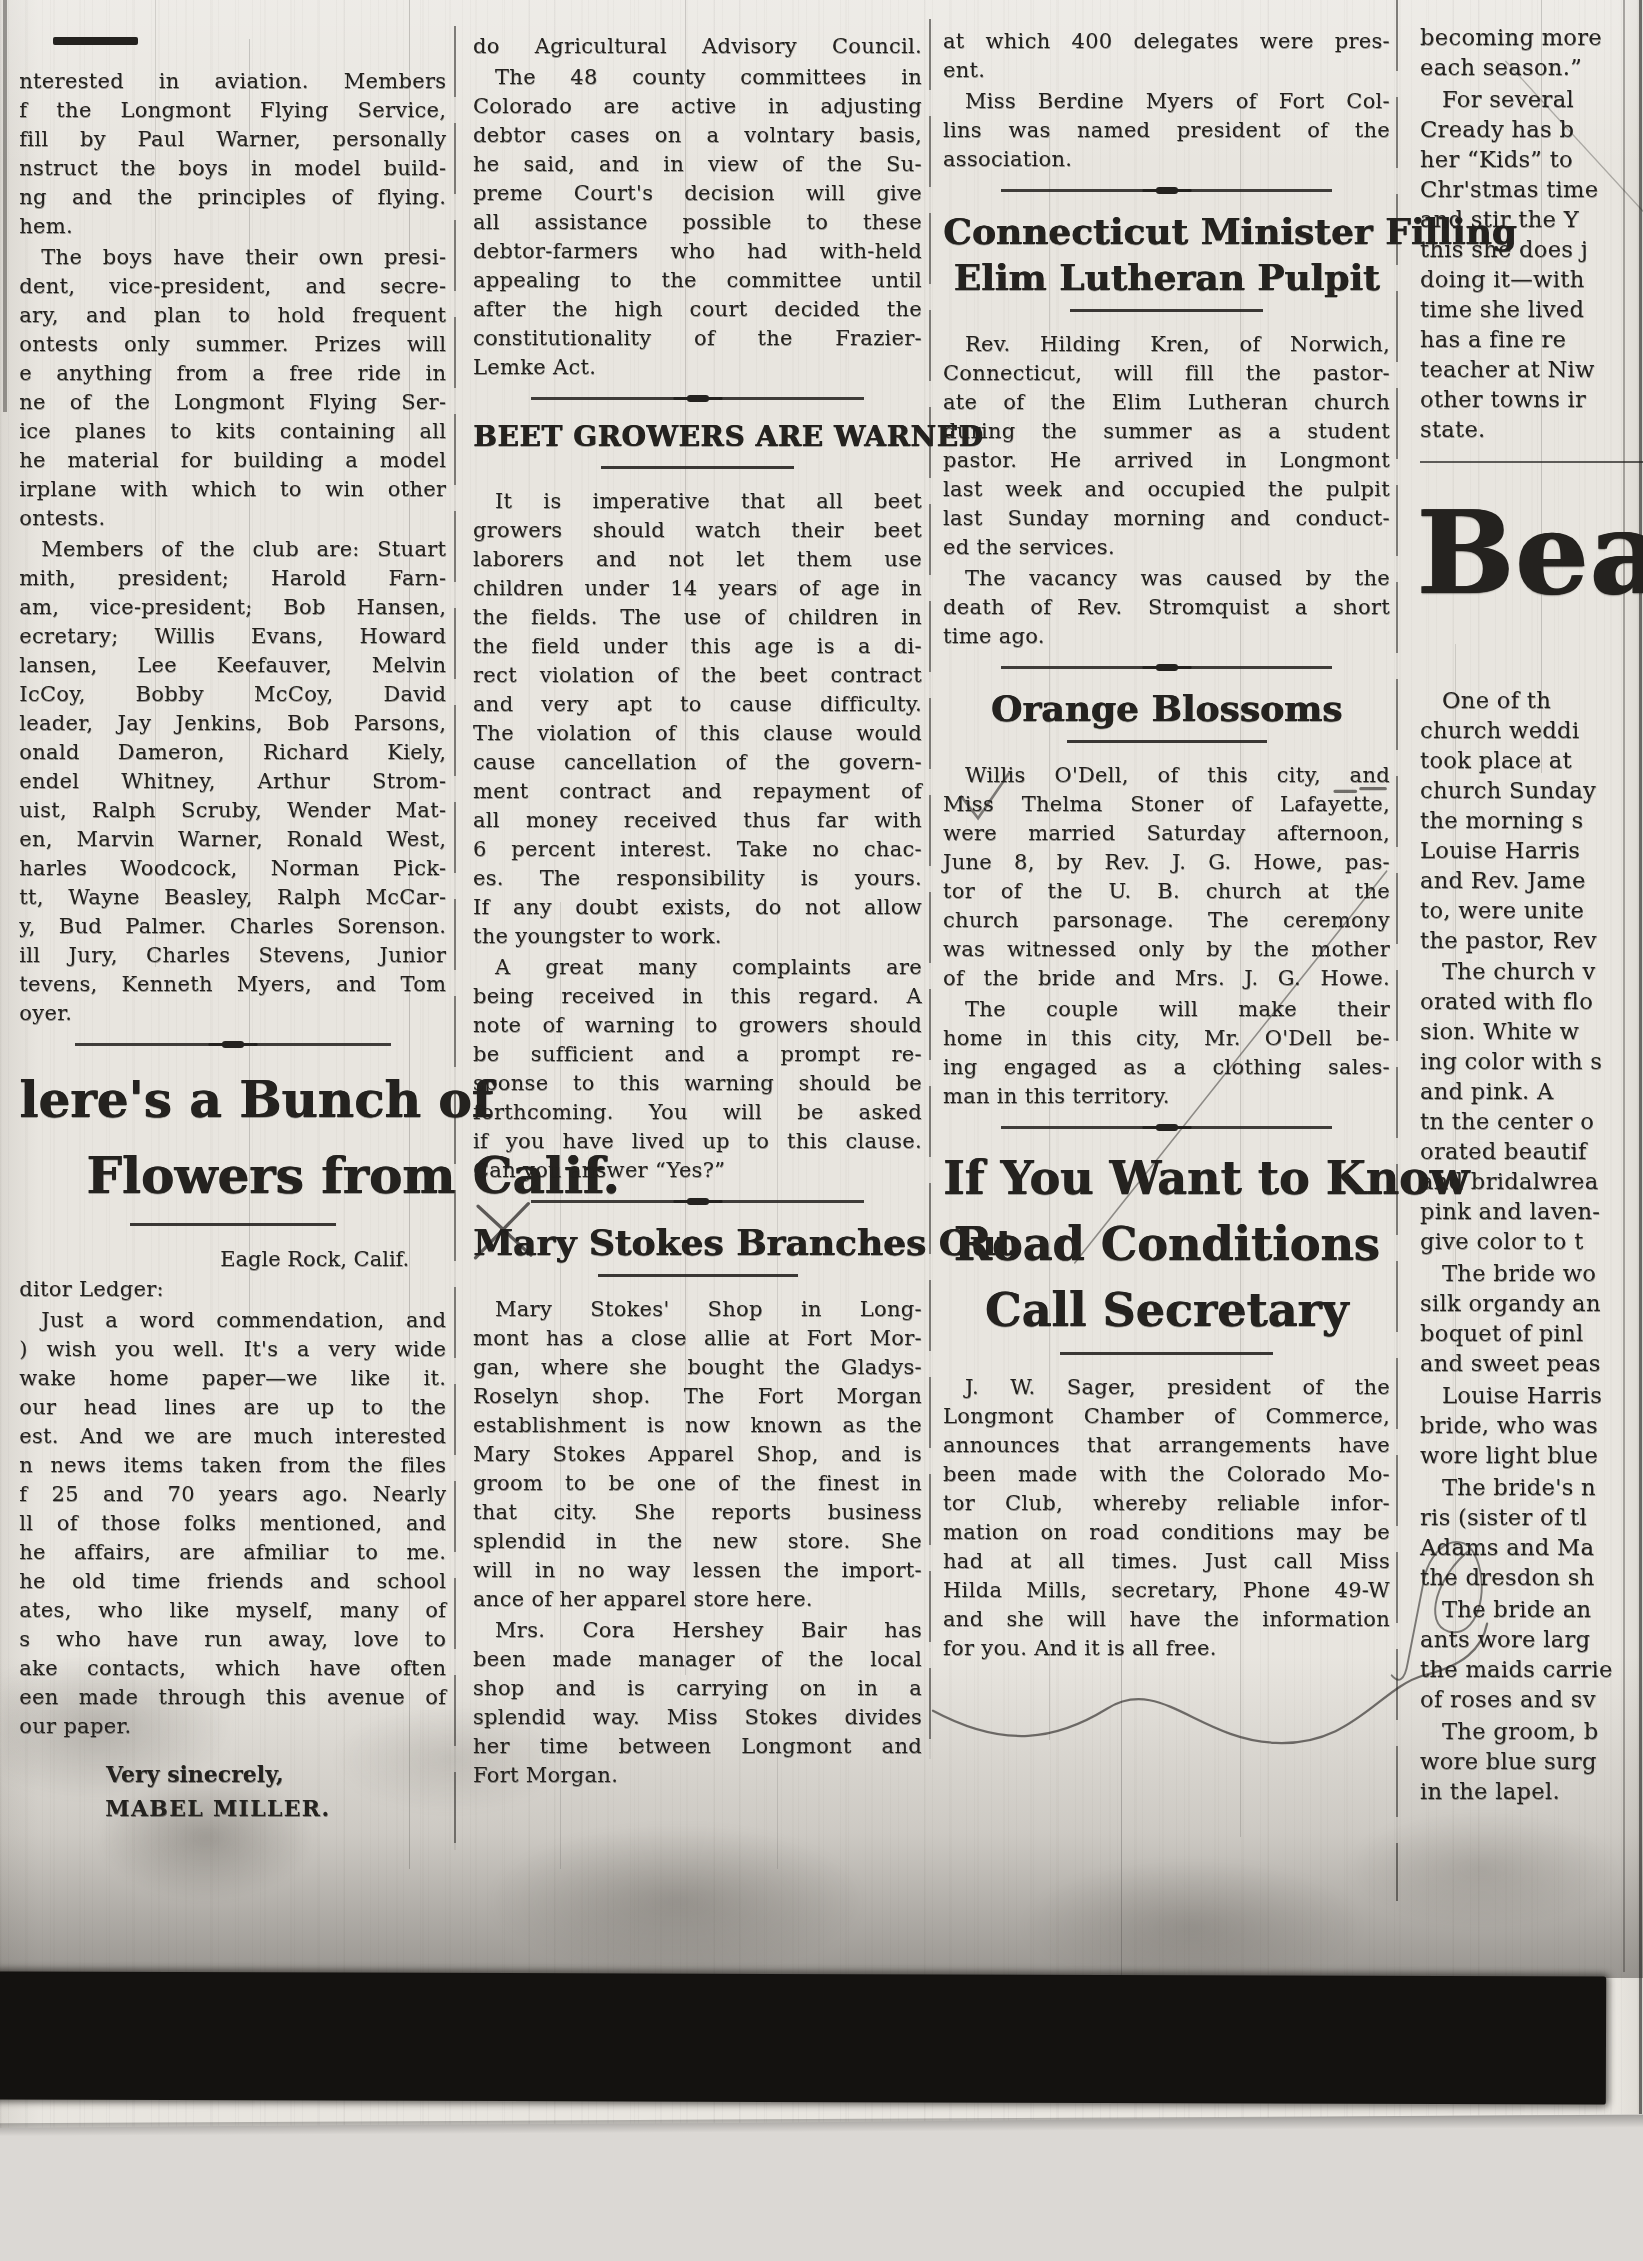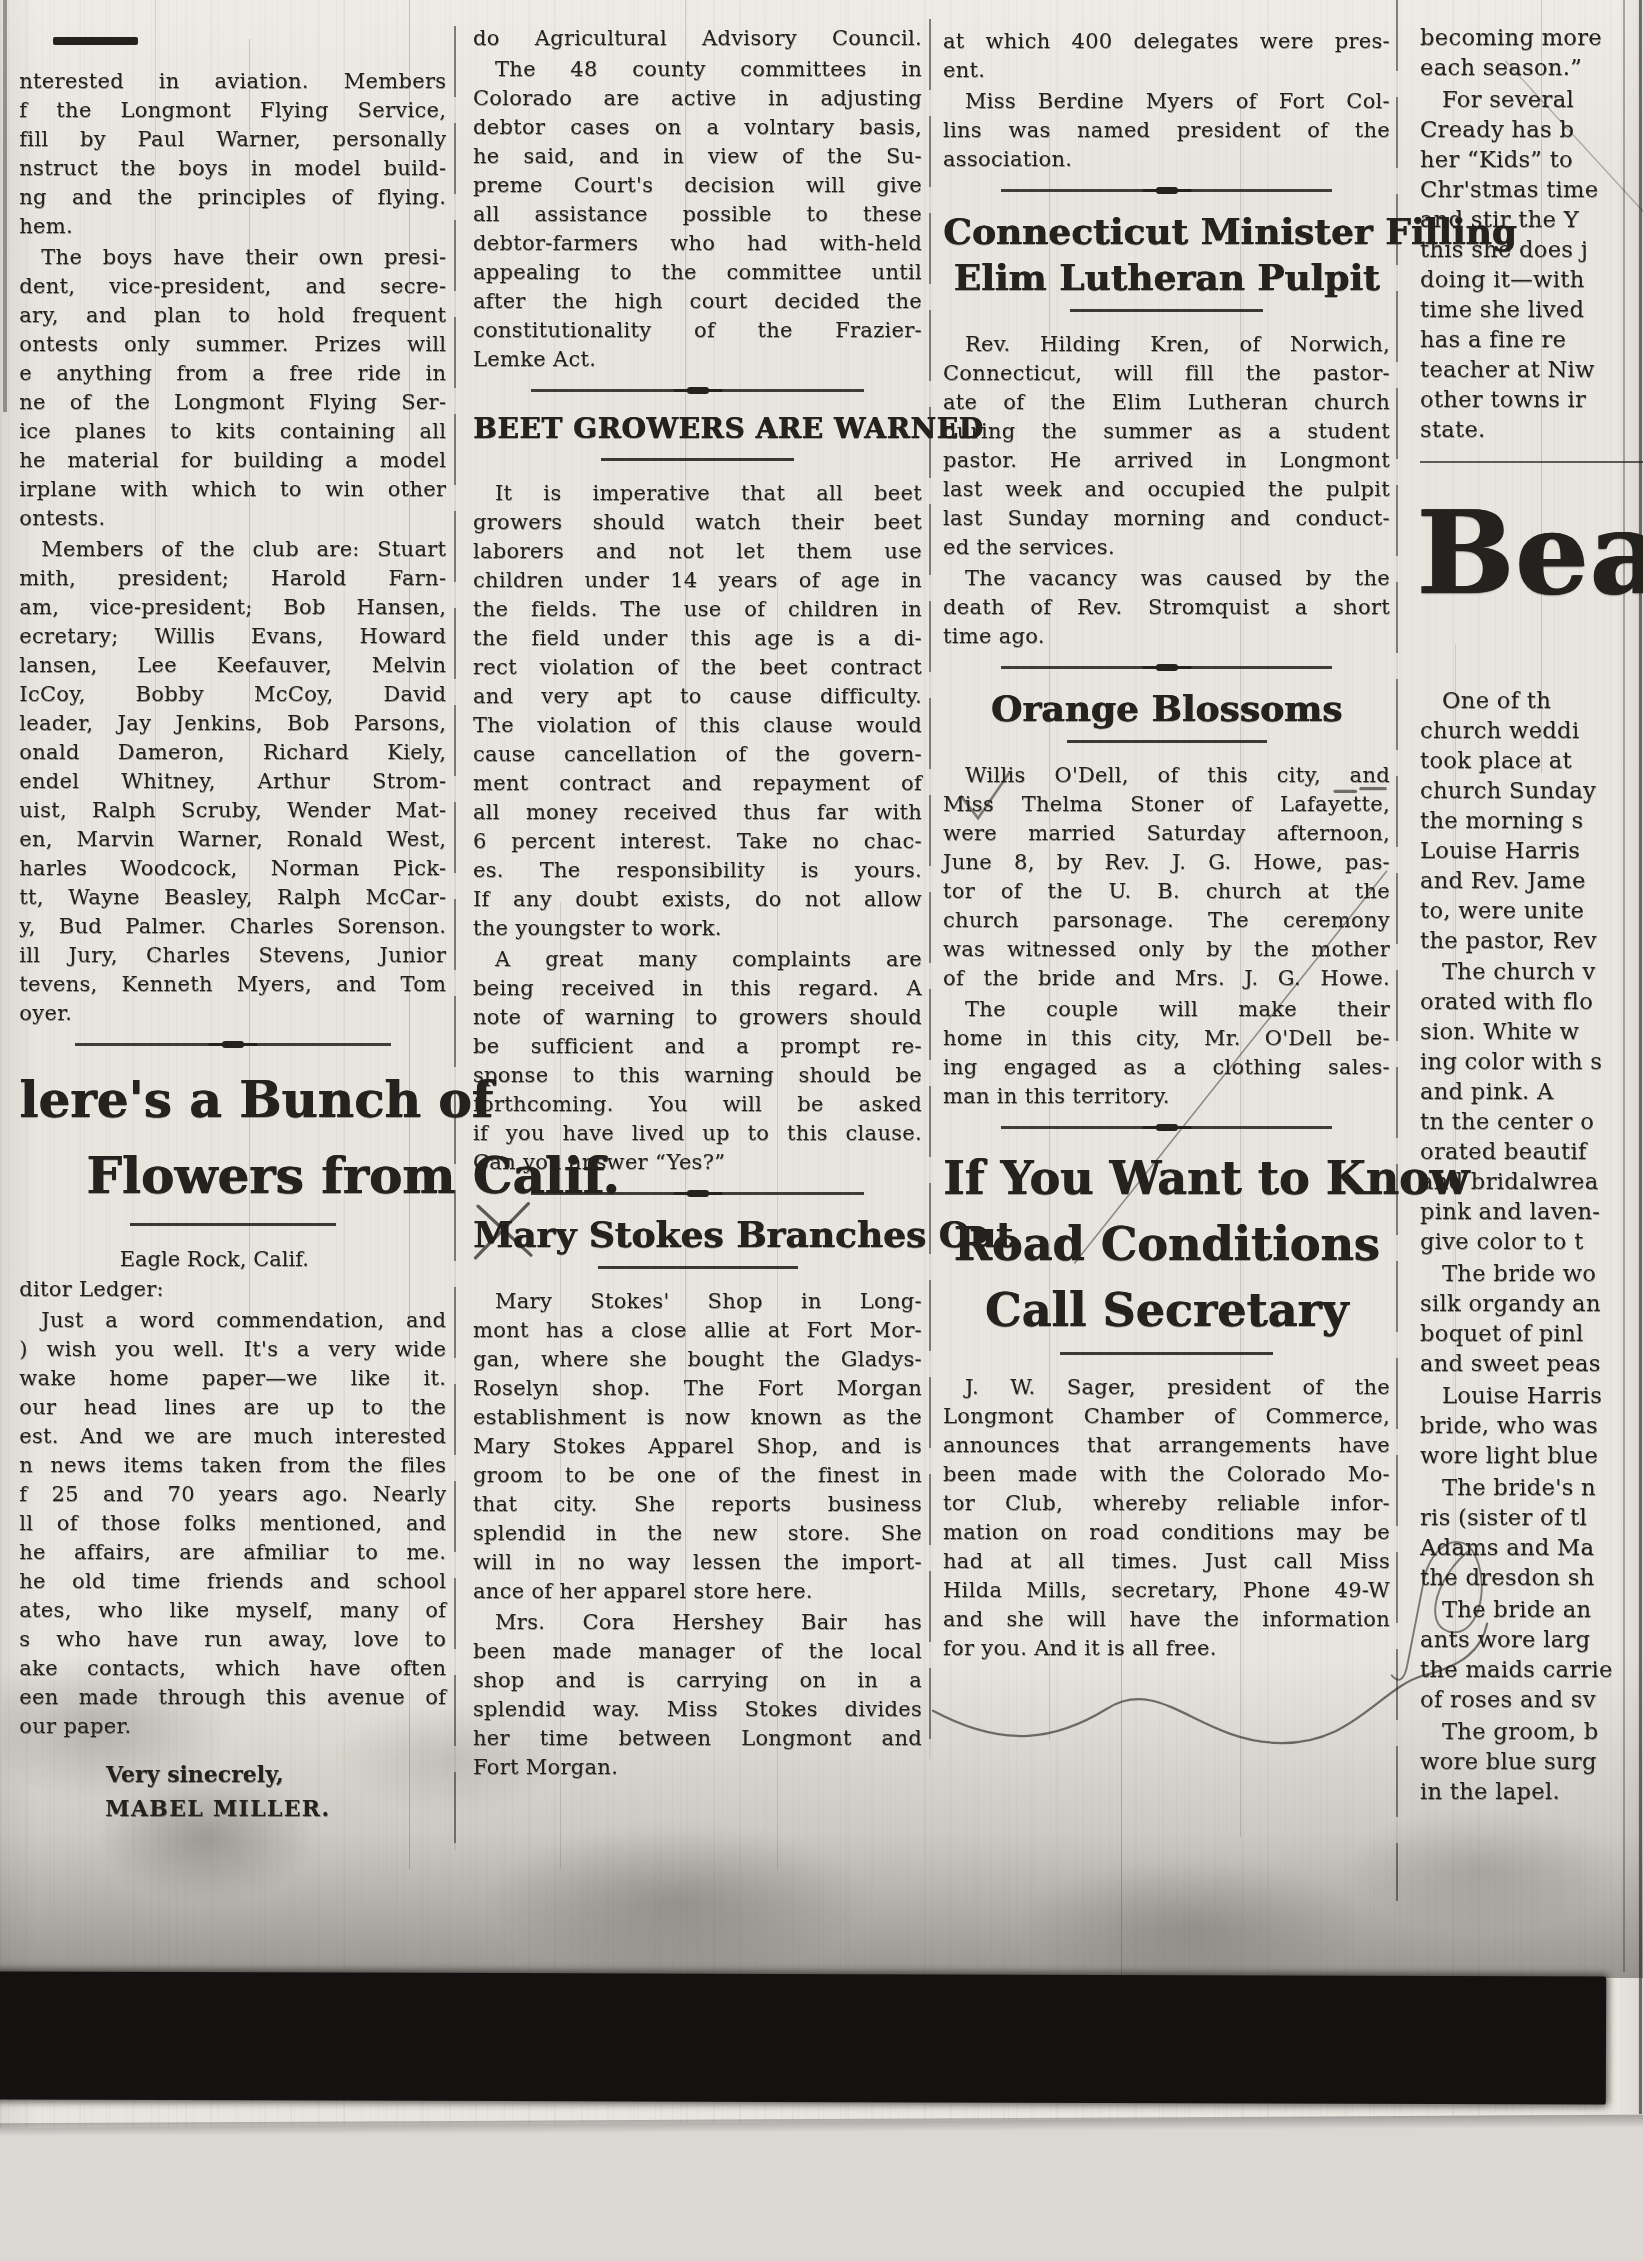--- a/index.html
+++ b/index.html
@@ -46,21 +46,21 @@
   .sE{left:685px;top:0;height:1675px;opacity:.18}
   .sF{left:777px;top:580px;height:1289px;opacity:.13}
   .sG{left:1049px;top:129px;height:1611px;opacity:.16}
   .sH{left:1121px;top:1482px;height:516px;opacity:.25}
   .sI{left:1240px;top:97px;height:1740px;opacity:.17}
   .sJ{left:1455px;top:644px;height:1031px;opacity:.15}
   .sK{left:1541px;top:0;height:773px;opacity:.20}
   
   .col{position:absolute;color:#24221f;}
   #c1{left:19.3px;top:28px;width:427px;}
-  #c2{left:473px;top:24px;width:449px;}
+  #c2{left:473px;top:32px;width:449px;}
   #c3{left:943px;top:27px;width:447px;}
   #c4{left:1420px;top:22px;width:258px;}
   .ln{font-size:21px;line-height:29px;letter-spacing:0.3px;
       text-align:justify;text-align-last:justify;
       text-shadow:0.4px 0.6px 0.4px rgba(30,28,26,.42);}
   .ln.last{text-align-last:left;}
   .p{margin:0 0 1.9px 0;}
   .p.ind .ln:first-child{text-indent:22px;}
   #c4 .ln{font-size:22.6px;line-height:30px;text-align:left;text-align-last:left;white-space:nowrap;}
   
@@ -74,21 +74,21 @@
   
   .h{font-weight:bold;text-shadow:0.8px 0 0 currentColor,0.3px 0.6px 0.6px rgba(30,28,26,.35);}
   .h .hl{white-space:nowrap;}
   .h-md{font-size:28px;line-height:41px;text-align:center;letter-spacing:0.6px;margin:3.9px 0 1.3px 0;}
   .h-lg{font-size:36px;line-height:46px;text-align:center;letter-spacing:0;margin:9px 0 2.6px 0;}
   .h-flowers{font-size:50px;line-height:76px;margin:6.4px 0 3.9px 0;}
   .h-flowers .hl:nth-child(2){padding-left:67px;}
   .h-road{font-size:46px;line-height:66px;text-align:center;margin:9px 0 2.6px 0;}
   .big{font-size:115px;font-weight:bold;line-height:1.05;letter-spacing:1.3px;
        text-shadow:1.9px 0 0 currentColor,0.3px 1.3px 1.3px rgba(30,28,26,.4);margin:30px 0 34px -3.9px;white-space:nowrap;}
-  .dateline{font-size:21px;line-height:31px;text-align:center;padding-right:37px;
+  .dateline{font-size:21px;line-height:31px;text-align:right;padding-right:37px;
        text-shadow:0.4px 0.6px 0.4px rgba(30,28,26,.42);}
   .sig{margin-top:15.5px;}
   .sig .sl{font-size:22px;line-height:34px;text-align:center;font-weight:bold;
        text-shadow:0.5px 0.6px 0.4px rgba(30,28,26,.45);}
   .sig .sl:nth-child(1){padding-right:76px;}
   .sig .sl:nth-child(2){padding-right:30px;letter-spacing:1.3px;}
   .gap-after-big{height:37px;}
   
   #marks{position:absolute;left:0;top:0;pointer-events:none;}
 </style>

